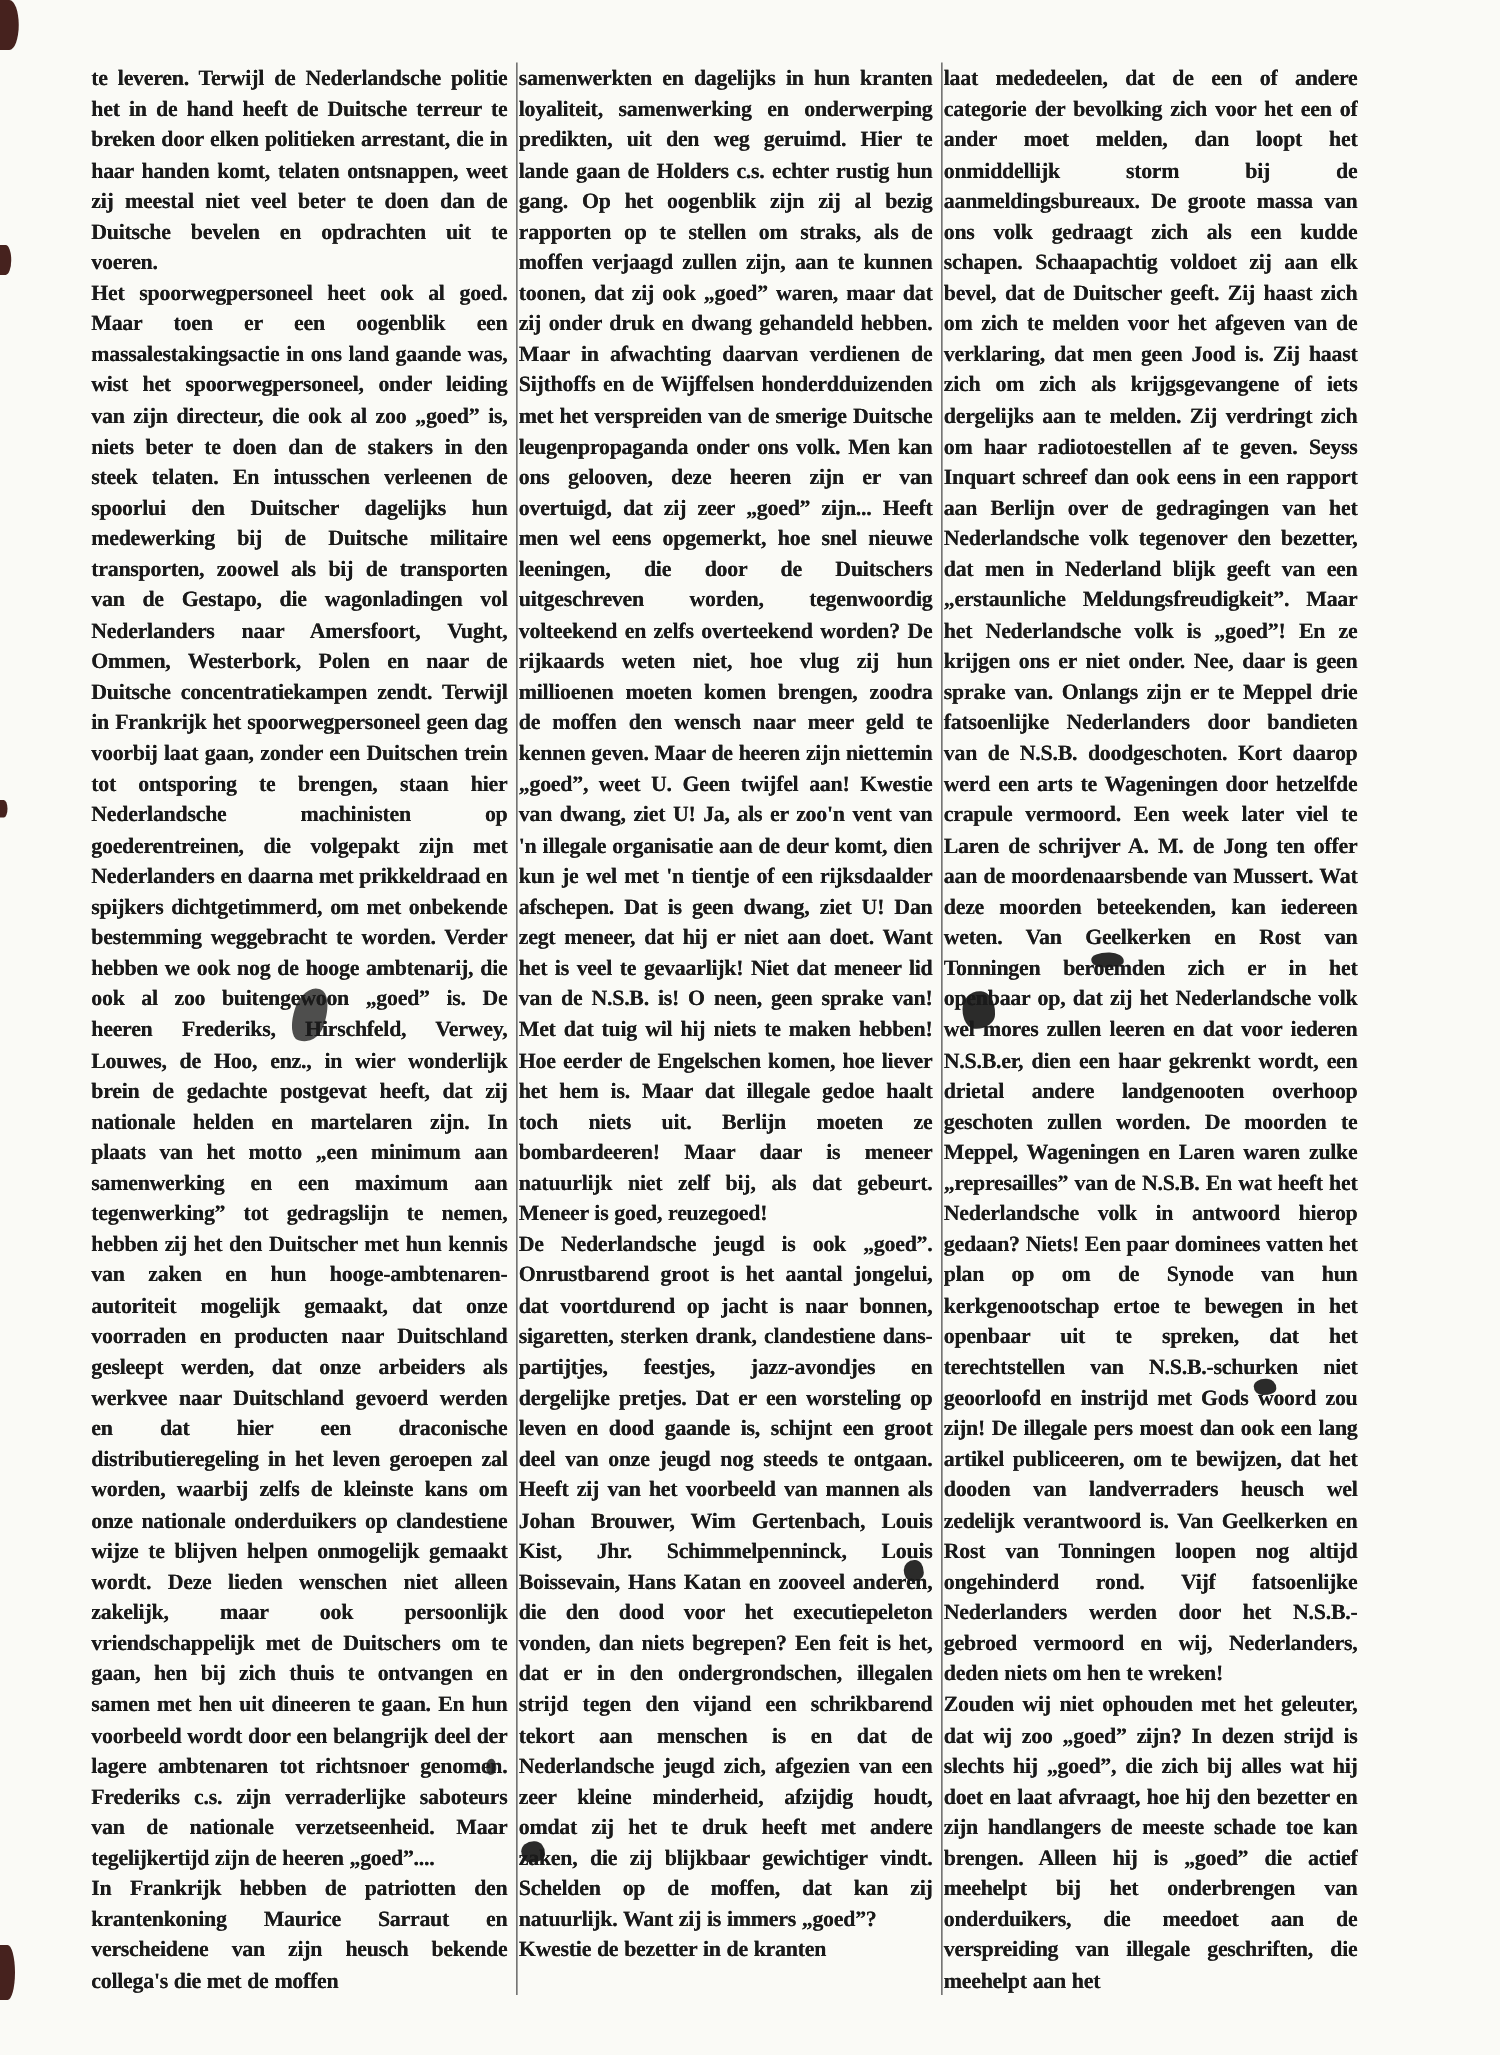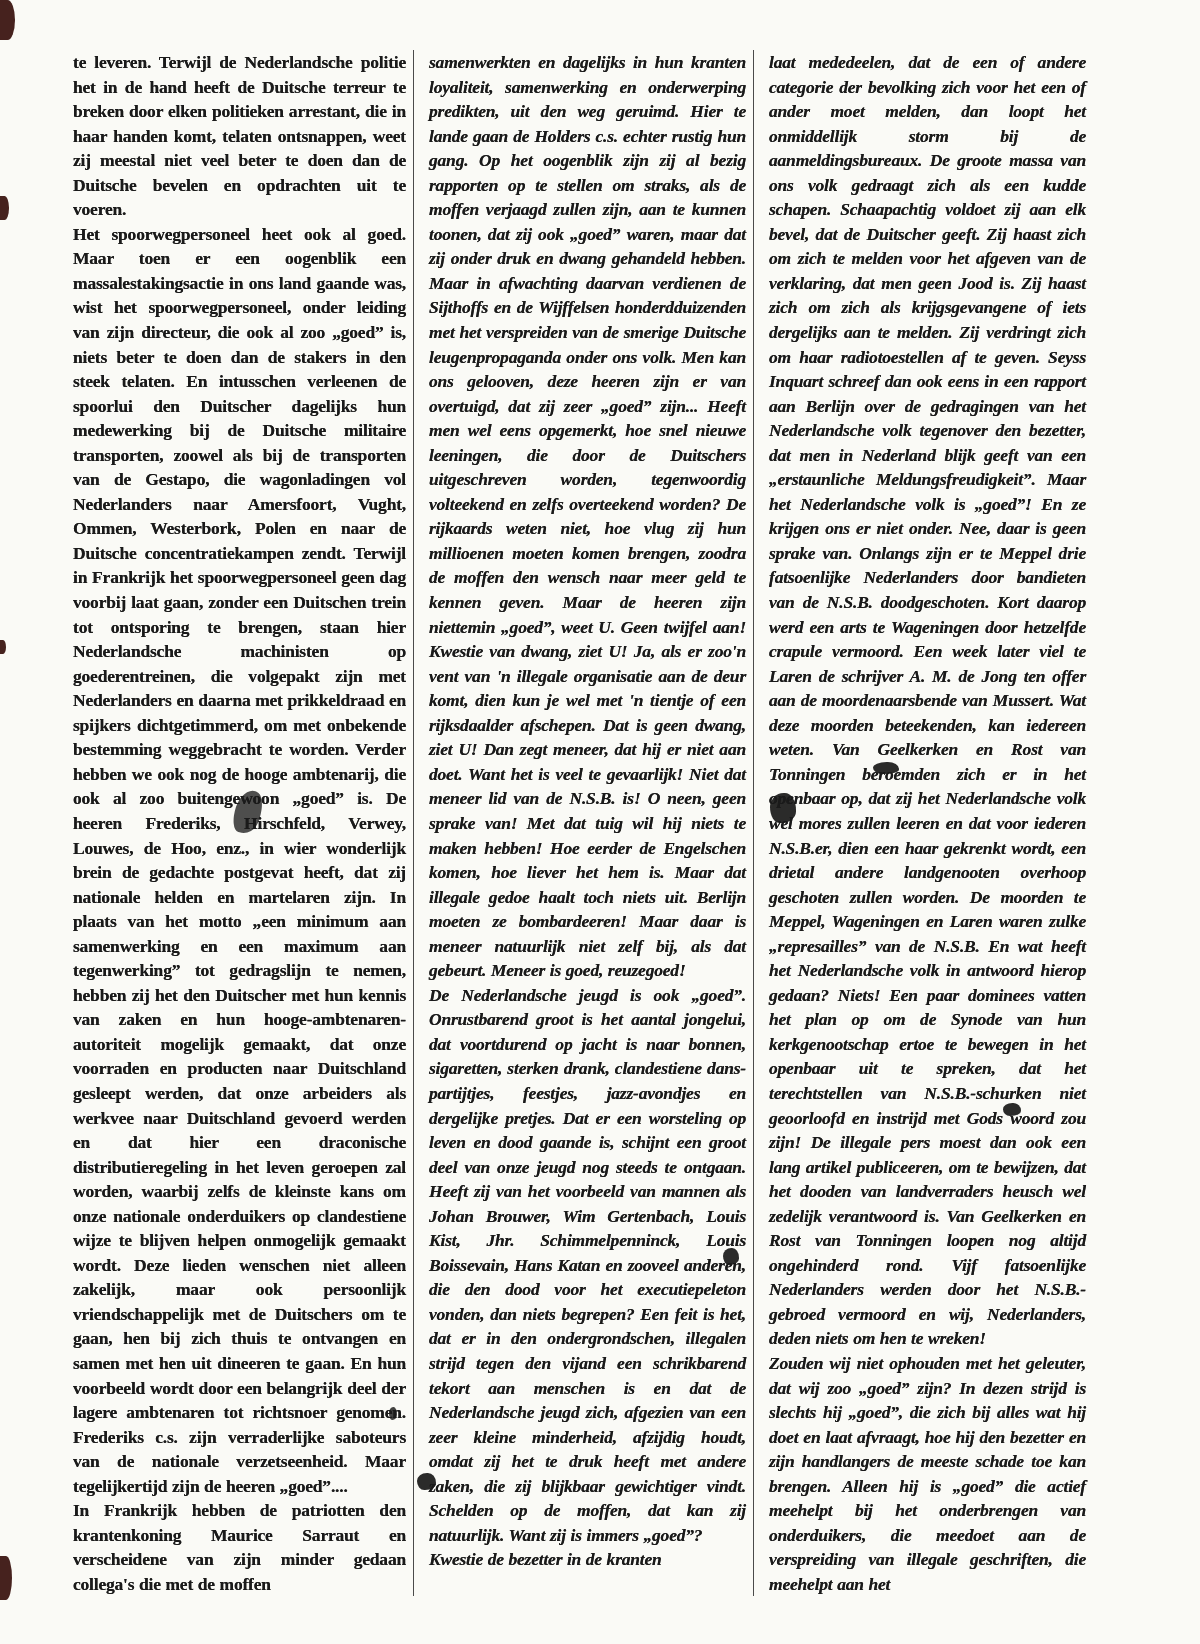--- a/index.html
+++ b/index.html
@@ -25,22 +25,21 @@
     display: flex;
     align-items: stretch;
     justify-content: flex-end;
   }
   .col {
     width: 340px;
     padding-right: 7px;
   }
   .col.ruled {
     border-left: 1px solid var(--rule);
-    padding-left: 15px;
-    font-style: italic;
+    padding-left: 1px;
   }
   .para {
     font-family: "Liberation Serif", "DejaVu Serif", serif;
     font-weight: 700;
     font-size: 17.5px;
     line-height: 24.55px;
     color: var(--ink);
     text-align: justify;
     letter-spacing: -0.2px;
     word-spacing: 0.5px;
@@ -76,21 +75,21 @@
   <div class="ink-blot" style="left:723px; top:1248px; width:16px; height:17px;"></div>
   <div class="ink-blot" style="left:1003px; top:1103px; width:18px; height:13px;"></div>
   <div class="ink-blot" style="left:417px; top:1473px; width:19px; height:17px;"></div>
   <div class="ink-blot" style="left:389px; top:1407px; width:8px; height:13px; opacity:0.8;"></div>
 
   <div class="text-block">
 
     <div class="col">
       <p class="para">te leveren. Terwijl de Nederlandsche politie het in de hand heeft de Duitsche terreur te breken door elken politieken arrestant, die in haar handen komt, telaten ontsnappen, weet zij meestal niet veel beter te doen dan de Duitsche bevelen en opdrachten uit te voeren.</p>
       <p class="para">Het spoorwegpersoneel heet ook al goed. Maar toen er een oogenblik een massalestakingsactie in ons land gaande was, wist het spoorwegpersoneel, onder leiding van zijn directeur, die ook al zoo „goed” is, niets beter te doen dan de stakers in den steek telaten. En intusschen verleenen de spoorlui den Duitscher dagelijks hun medewerking bij de Duitsche militaire transporten, zoowel als bij de transporten van de Gestapo, die wagonladingen vol Nederlanders naar Amersfoort, Vught, Ommen, Westerbork, Polen en naar de Duitsche concentratiekampen zendt. Terwijl in Frankrijk het spoorwegpersoneel geen dag voorbij laat gaan, zonder een Duitschen trein tot ontsporing te brengen, staan hier Nederlandsche machinisten op goederentreinen, die volgepakt zijn met Nederlanders en daarna met prikkeldraad en spijkers dichtgetimmerd, om met onbekende bestemming weggebracht te worden. Verder hebben we ook nog de hooge ambtenarij, die ook al zoo buitengewoon „goed” is. De heeren Frederiks, Hirschfeld, Verwey, Louwes, de Hoo, enz., in wier wonderlijk brein de gedachte postgevat heeft, dat zij nationale helden en martelaren zijn. In plaats van het motto „een minimum aan samenwerking en een maximum aan tegenwerking” tot gedragslijn te nemen, hebben zij het den Duitscher met hun kennis van zaken en hun hooge-ambtenaren-autoriteit mogelijk gemaakt, dat onze voorraden en producten naar Duitschland gesleept werden, dat onze arbeiders als werkvee naar Duitschland gevoerd werden en dat hier een draconische distributieregeling in het leven geroepen zal worden, waarbij zelfs de kleinste kans om onze nationale onderduikers op clandestiene wijze te blijven helpen onmogelijk gemaakt wordt. Deze lieden wenschen niet alleen zakelijk, maar ook persoonlijk vriendschappelijk met de Duitschers om te gaan, hen bij zich thuis te ontvangen en samen met hen uit dineeren te gaan. En hun voorbeeld wordt door een belangrijk deel der lagere ambtenaren tot richtsnoer genomen. Frederiks c.s. zijn verraderlijke saboteurs van de nationale verzetseenheid. Maar tegelijkertijd zijn de heeren „goed”....</p>
-      <p class="para">In Frankrijk hebben de patriotten den krantenkoning Maurice Sarraut en verscheidene van zijn minder gedaan collega's die met de moffen</p>
+      <p class="para">In Frankrijk hebben de patriotten den krantenkoning Maurice Sarraut en verscheidene van zijn heusch bekende collega's die met de moffen</p>
     </div>
 
     <div class="col ruled">
       <p class="para">samenwerkten en dagelijks in hun kranten loyaliteit, samenwerking en onderwerping predikten, uit den weg geruimd. Hier te lande gaan de Holders c.s. echter rustig hun gang. Op het oogenblik zijn zij al bezig rapporten op te stellen om straks, als de moffen verjaagd zullen zijn, aan te kunnen toonen, dat zij ook „goed” waren, maar dat zij onder druk en dwang gehandeld hebben. Maar in afwachting daarvan verdienen de Sijthoffs en de Wijffelsen honderdduizenden met het verspreiden van de smerige Duitsche leugenpropaganda onder ons volk. Men kan ons gelooven, deze heeren zijn er van overtuigd, dat zij zeer „goed” zijn... Heeft men wel eens opgemerkt, hoe snel nieuwe leeningen, die door de Duitschers uitgeschreven worden, tegenwoordig volteekend en zelfs overteekend worden? De rijkaards weten niet, hoe vlug zij hun millioenen moeten komen brengen, zoodra de moffen den wensch naar meer geld te kennen geven. Maar de heeren zijn niettemin „goed”, weet U. Geen twijfel aan! Kwestie van dwang, ziet U! Ja, als er zoo'n vent van 'n illegale organisatie aan de deur komt, dien kun je wel met 'n tientje of een rijksdaalder afschepen. Dat is geen dwang, ziet U! Dan zegt meneer, dat hij er niet aan doet. Want het is veel te gevaarlijk! Niet dat meneer lid van de N.S.B. is! O neen, geen sprake van! Met dat tuig wil hij niets te maken hebben! Hoe eerder de Engelschen komen, hoe liever het hem is. Maar dat illegale gedoe haalt toch niets uit. Berlijn moeten ze bombardeeren! Maar daar is meneer natuurlijk niet zelf bij, als dat gebeurt. Meneer is goed, reuzegoed!</p>
       <p class="para">De Nederlandsche jeugd is ook „goed”. Onrustbarend groot is het aantal jongelui, dat voortdurend op jacht is naar bonnen, sigaretten, sterken drank, clandestiene dans-partijtjes, feestjes, jazz-avondjes en dergelijke pretjes. Dat er een worsteling op leven en dood gaande is, schijnt een groot deel van onze jeugd nog steeds te ontgaan. Heeft zij van het voorbeeld van mannen als Johan Brouwer, Wim Gertenbach, Louis Kist, Jhr. Schimmelpenninck, Louis Boissevain, Hans Katan en zooveel anderen, die den dood voor het executiepeleton vonden, dan niets begrepen? Een feit is het, dat er in den ondergrondschen, illegalen strijd tegen den vijand een schrikbarend tekort aan menschen is en dat de Nederlandsche jeugd zich, afgezien van een zeer kleine minderheid, afzijdig houdt, omdat zij het te druk heeft met andere zaken, die zij blijkbaar gewichtiger vindt. Schelden op de moffen, dat kan zij natuurlijk. Want zij is immers „goed”?</p>
       <p class="para">Kwestie de bezetter in de kranten</p>
     </div>
 
     <div class="col ruled">
       <p class="para">laat mededeelen, dat de een of andere categorie der bevolking zich voor het een of ander moet melden, dan loopt het onmiddellijk storm bij de aanmeldingsbureaux. De groote massa van ons volk gedraagt zich als een kudde schapen. Schaapachtig voldoet zij aan elk bevel, dat de Duitscher geeft. Zij haast zich om zich te melden voor het afgeven van de verklaring, dat men geen Jood is. Zij haast zich om zich als krijgsgevangene of iets dergelijks aan te melden. Zij verdringt zich om haar radiotoestellen af te geven. Seyss Inquart schreef dan ook eens in een rapport aan Berlijn over de gedragingen van het Nederlandsche volk tegenover den bezetter, dat men in Nederland blijk geeft van een „erstaunliche Meldungsfreudigkeit”. Maar het Nederlandsche volk is „goed”! En ze krijgen ons er niet onder. Nee, daar is geen sprake van. Onlangs zijn er te Meppel drie fatsoenlijke Nederlanders door bandieten van de N.S.B. doodgeschoten. Kort daarop werd een arts te Wageningen door hetzelfde crapule vermoord. Een week later viel te Laren de schrijver A. M. de Jong ten offer aan de moordenaarsbende van Mussert. Wat deze moorden beteekenden, kan iedereen weten. Van Geelkerken en Rost van Tonningen beroemden zich er in het openbaar op, dat zij het Nederlandsche volk wel mores zullen leeren en dat voor iederen N.S.B.er, dien een haar gekrenkt wordt, een drietal andere landgenooten overhoop geschoten zullen worden. De moorden te Meppel, Wageningen en Laren waren zulke „represailles” van de N.S.B. En wat heeft het Nederlandsche volk in antwoord hierop gedaan? Niets! Een paar dominees vatten het plan op om de Synode van hun kerkgenootschap ertoe te bewegen in het openbaar uit te spreken, dat het terechtstellen van N.S.B.-schurken niet geoorloofd en instrijd met Gods woord zou zijn! De illegale pers moest dan ook een lang artikel publiceeren, om te bewijzen, dat het dooden van landverraders heusch wel zedelijk verantwoord is. Van Geelkerken en Rost van Tonningen loopen nog altijd ongehinderd rond. Vijf fatsoenlijke Nederlanders werden door het N.S.B.-gebroed vermoord en wij, Nederlanders, deden niets om hen te wreken!</p>

